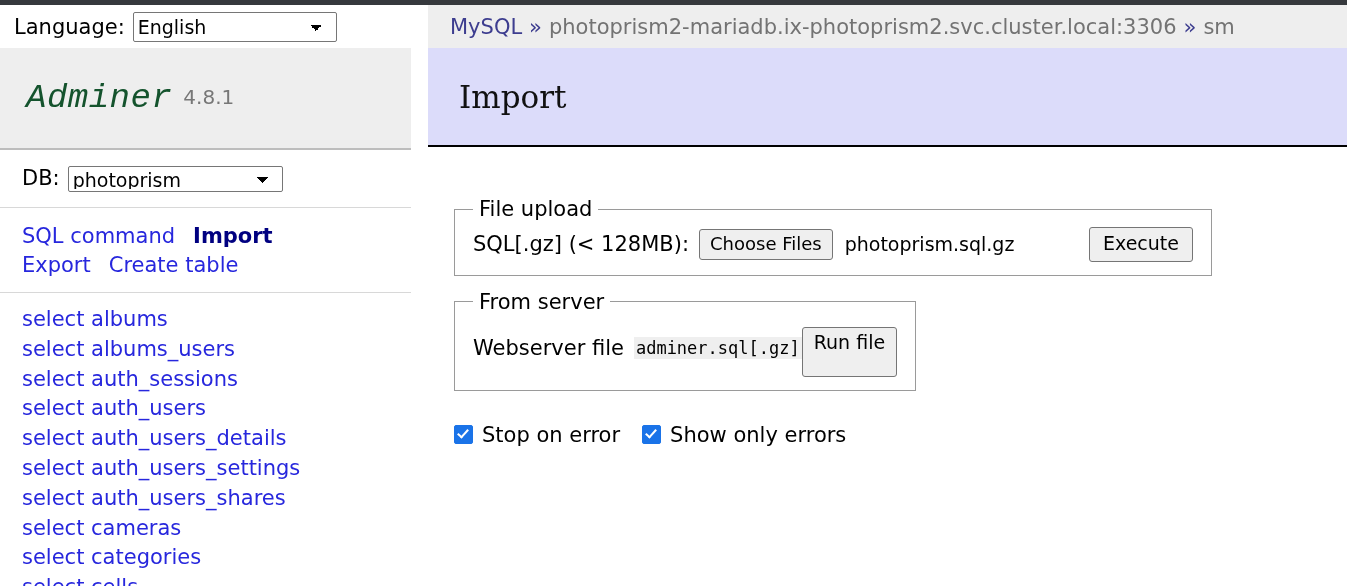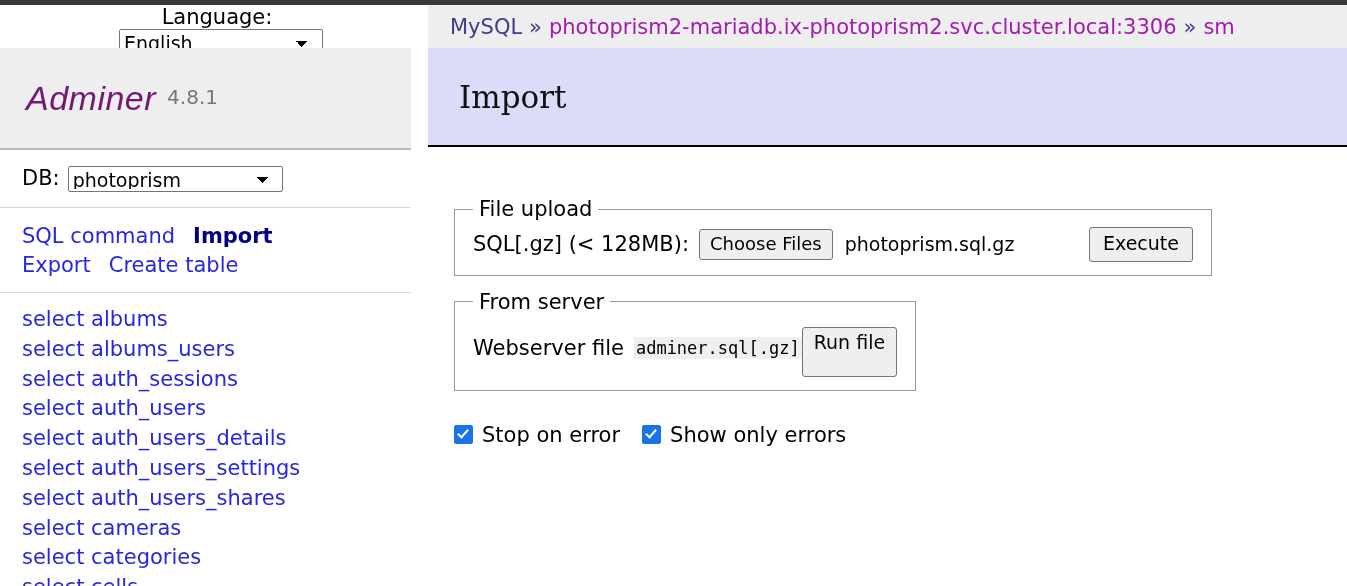--- a/index.html
+++ b/index.html
@@ -29,21 +29,20 @@
   #lang-bar {
     position: absolute;
     top: 5px; left: 0;
     width: 428px;
     height: 43px;
     background: #ffffff;
     display: flex;
     align-items: center;
     box-sizing: border-box;
     padding-left: 14px;
-    flex-direction: column;
   }
   #lang-bar .lang-label {
     font-size: 21px;
     color: #000;
     margin-right: 8px;
     white-space: nowrap;
   }
   .sel {
     font-family: "DejaVu Sans", "Liberation Sans", sans-serif;
     font-size: 19px;
@@ -78,21 +77,21 @@
     box-sizing: border-box;
     padding-left: 22px;
     font-family: "DejaVu Sans", "Liberation Sans", sans-serif;
     font-size: 21px;
     white-space: nowrap;
     overflow: hidden;
   }
   #breadcrumb-bar .bc-server { color: #3d3d8f; }
   #breadcrumb-bar .bc-sep { color: #3d3d8f; margin: 0 7px; }
   #breadcrumb-bar a {
-    color: #a21caf;
+    color: #737373;
     text-decoration: none;
   }
 
   
   #sidebar {
     position: absolute;
     top: 48px; left: 0;
     width: 411px;
     height: 538px;
     background: #ffffff;
@@ -101,24 +100,24 @@
   #logo-block {
     background: #eeeeee;
     height: 102px;
     border-bottom: 2px solid #bdbdbd;
     box-sizing: border-box;
     display: flex;
     align-items: center;
     padding-left: 26px;
   }
   #logo-block .logo-name {
-    font-family: Liberation Sans, sans-serif;
+    font-family: Liberation Mono, monospace;
     font-style: italic;
     font-size: 34px;
-    color: #701a75;
+    color: #14532d;
     letter-spacing: 0.5px;
   }
   #logo-block .logo-ver {
     font-size: 20px;
     color: #777777;
     margin-left: 11px;
     padding-bottom: 2px;
   }
   #db-block {
     padding: 16px 0 15px 22px;

